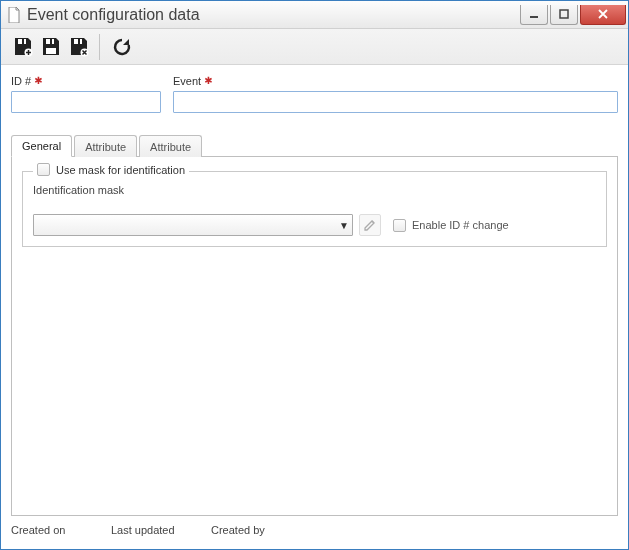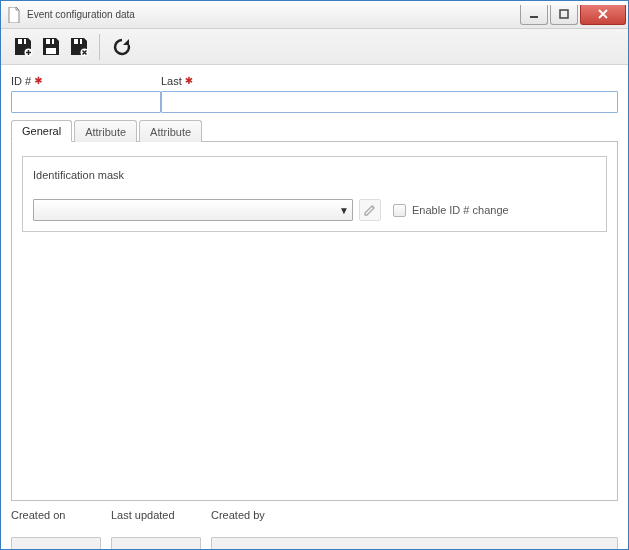--- a/index.html
+++ b/index.html
@@ -2,36 +2,36 @@
 <html><head>
 <meta charset="utf-8">
 <style>
   * { box-sizing: border-box; }
   html, body { margin: 0; padding: 0; font-family: Arial, sans-serif; font-size: 11px; color: #333; }
   body { width: 629px; height: 550px; background: #fff; border: 1px solid #3a7ebf; }
 
   
   .titlebar { height: 28px; background: linear-gradient(to bottom, #fdfdfd, #e9e9e9); border-bottom: 1px solid #d0d0d0; display: flex; align-items: center; padding: 0 0 0 6px; }
   .title-icon { width: 14px; height: 16px; margin-right: 6px; display: inline-flex; }
-  .title-text { flex: 1; font-size: 10px; color: #444; }
+  .title-text { flex: 1; font-size: 16px; color: #444; }
   .win-controls { display: flex; height: 20px; margin-right: 2px; }
   .win-btn { width: 28px; height: 20px; margin-left: 0; border: 1px solid #a0a0a0; background: linear-gradient(to bottom,#f8f8f8,#e6e6e6); display: flex; align-items: center; justify-content: center; border-radius: 0 0 3px 3px; border-top: none; }
   .win-btn + .win-btn { margin-left: 2px; }
   .win-close { background: linear-gradient(to bottom, #e67a71, #c8443a); border: 1px solid #a32f27; border-top: none; width: 46px; }
   .win-btn svg { display: block; }
 
   
   .toolbar { height: 36px; background: linear-gradient(to bottom,#f4f4f4,#ececec); border-bottom: 1px solid #d5d5d5; display: flex; align-items: center; padding: 0 8px; }
   .tool { width: 28px; height: 28px; display: flex; align-items: center; justify-content: center; border-radius: 2px; }
   .tb-sep { width: 1px; height: 26px; background: #c5c5c5; margin: 0 8px 0 6px; }
 
   
   .body { padding: 8px 10px 6px 10px; }
 
-  .field-row { display: flex; margin-bottom: 6px; }
+  .field-row { display: flex; gap: 12px; margin-bottom: 21px; }
   .field-id { width: 150px; }
   .field-name { flex: 1; }
   .field-label { display: flex; align-items: center; gap: 3px; height: 16px; margin-bottom: 2px; }
   .req-star { color: #c62b2b; font-size: 10px; line-height: 1; }
   .text-input { width: 100%; height: 22px; border: 1px solid #8fb4de; border-radius: 1px; padding: 2px 4px; background: #fff; font-size: 11px; }
 
   
   .tabs { display: flex; align-items: flex-end; gap: 2px; position: relative; top: 1px; z-index: 2; }
   .tab { border: 1px solid #bfbfbf; border-bottom: none; background: linear-gradient(to bottom,#fafafa,#eeeeee); padding: 4px 10px; border-radius: 3px 3px 0 0; color: #555; height: 22px; display: flex; align-items: center; }
   .tab-active { background: #fff; color: #222; border-bottom: 1px solid #fff; }
@@ -128,35 +128,39 @@
   <div class="field-row">
     <div class="field-id">
       <div class="field-label">
         <span>ID #</span>
         <span class="req-star">✱</span>
       </div>
       <input type="text" class="text-input" value="" style="">
     </div>
     <div class="field-name">
       <div class="field-label">
-        <span>Last</span>
+        <span>Event</span>
         <span class="req-star">✱</span>
       </div>
       <input type="text" class="text-input" value="" style="">
     </div>
   </div>
 
   <div class="tabs">
     <div class="tab tab-active">General</div>
     <div class="tab">Attribute</div>
     <div class="tab">Attribute</div>
   </div>
 
   <div class="tab-panel">
     <div class="group">
+      <div class="group-legend">
+        <span class="chk"></span>
+        <span>Use mask for identification</span>
+      </div>
       <div class="sub-label">Identification mask</div>
       <div class="sub-row">
         <div class="combo-wrap">
           <select class="combo">
             <option></option>
           </select>
           <span class="combo-arrow">▼</span>
         </div>
         <div class="icon-btn" title="Edit mask">
           <svg width="14" height="14" viewBox="0 0 14 14">

